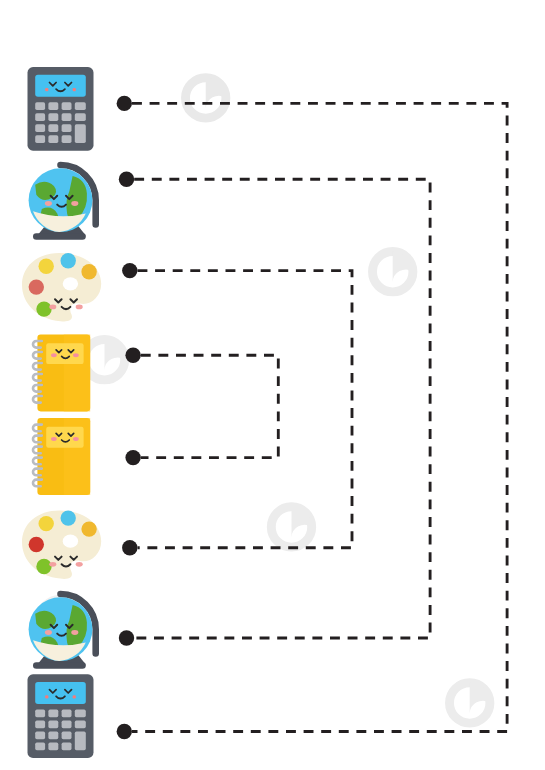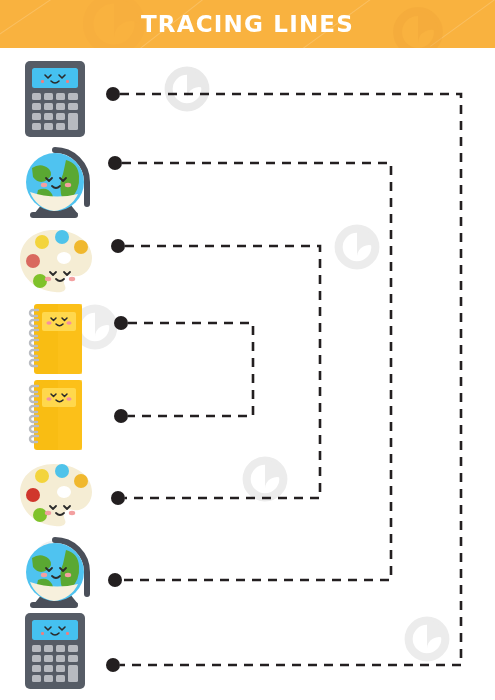--- a/index.html
+++ b/index.html
@@ -51,39 +51,20 @@
   .dot{
     position:absolute;width:14px;height:14px;border-radius:50%;
     background:#231f20;z-index:4;
   }
 </style>
 </head>
 <body>
 
 <div class="page">
 
-  <div class="header">
-    <div class="hdr-wm hdr-wm-1">
-      <svg width="76" height="76" viewBox="0 0 100 100">
-        <circle cx="50" cy="50" r="34" fill="none" stroke="#f5a93c" stroke-width="14"></circle>
-        <path d="M50 16 A34 34 0 0 1 84 50 A22 22 0 0 0 50 68 Z" fill="#f5a93c"></path>
-      </svg>
-    </div>
-    <div class="hdr-wm hdr-wm-2">
-      <svg width="60" height="60" viewBox="0 0 100 100">
-        <circle cx="50" cy="50" r="34" fill="none" stroke="#eda236" stroke-width="15"></circle>
-        <path d="M50 16 A34 34 0 0 1 84 50 A22 22 0 0 0 50 68 Z" fill="#eda236"></path>
-      </svg>
-    </div>
-    <div class="hdr-line" style="left:-10px;top:40px;width:120px;transform:rotate(-34deg);"></div>
-    <div class="hdr-line" style="left:140px;top:48px;width:90px;transform:rotate(-38deg);"></div>
-    <div class="hdr-line" style="left:300px;top:50px;width:110px;transform:rotate(-36deg);"></div>
-    <div class="hdr-line" style="left:430px;top:46px;width:90px;transform:rotate(-36deg);"></div>
-    <div class="header-title">Tracing Lines</div>
-  </div>
 
   <div class="wm" style="left:160px;top:62px;">
     <svg width="54" height="54" viewBox="0 0 100 100">
       <circle cx="50" cy="50" r="34" fill="none" stroke="#e9e9e9" stroke-width="15"></circle>
       <path d="M50 16 A34 34 0 0 1 84 50 A22 22 0 0 0 50 68 Z" fill="#e9e9e9"></path>
     </svg>
   </div>
   <div class="wm" style="left:330px;top:220px;">
     <svg width="54" height="54" viewBox="0 0 100 100">
       <circle cx="50" cy="50" r="34" fill="none" stroke="#ececec" stroke-width="15"></circle>

